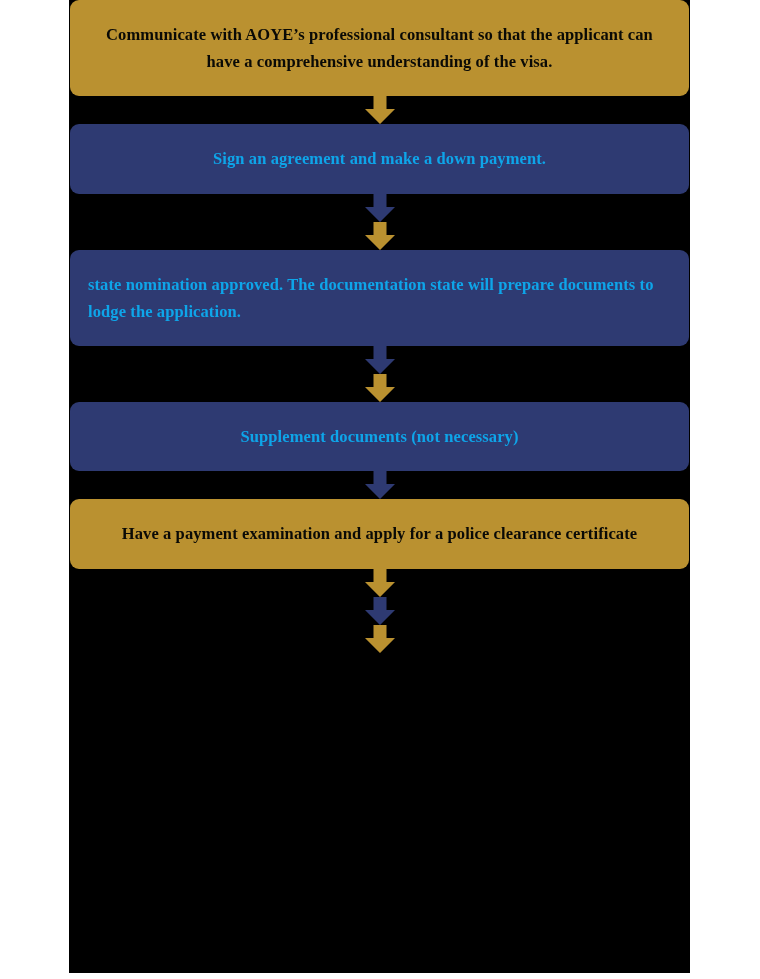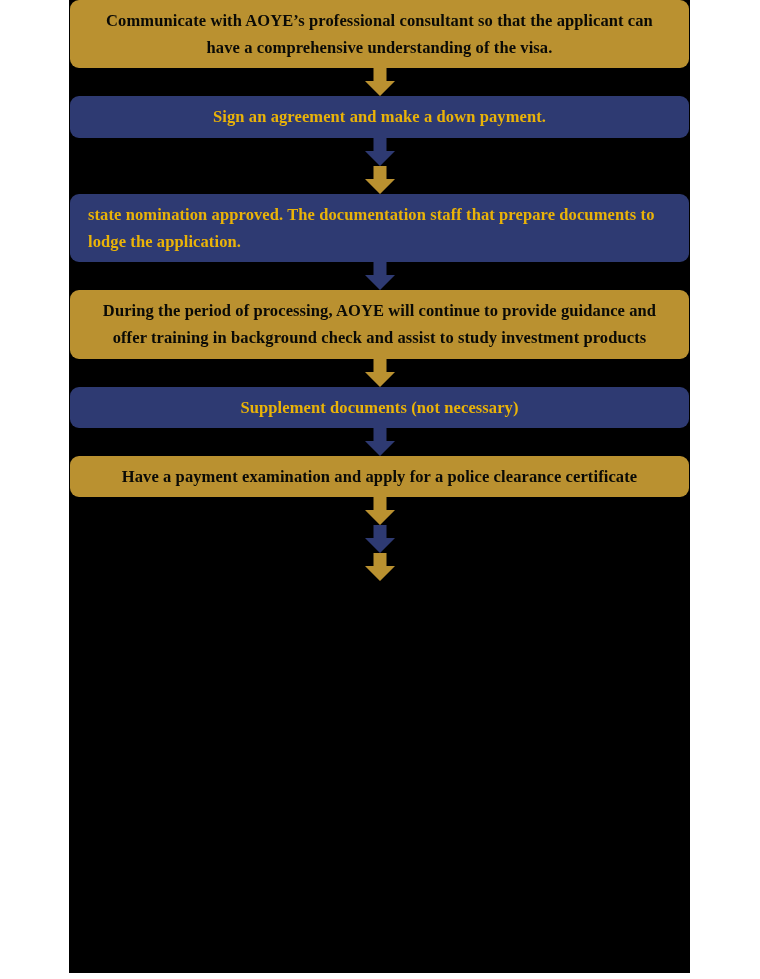--- a/index.html
+++ b/index.html
@@ -41,38 +41,38 @@
     align-items: center;
   }
 
   
   .flow-box {
     position: relative;
     box-sizing: border-box;
     width: 619px;
     margin: 0 auto;
     border-radius: 9px;
-    padding: 7px 18px;
+    padding: 21px 18px;
     display: flex;
     align-items: center;
     justify-content: center;
     font-weight: bold;
     font-size: 16.5px;
     line-height: 1.65;
     letter-spacing: 0.1px;
     text-rendering: optimizeLegibility;
   }
 
   .flow-box.gold {
     background: #ba9130;
     color: #0a0a06;
   }
   .flow-box.navy {
     background: #2e3a72;
-    color: #eab308;
+    color: #0ea5e9;
   }
 
   .flow-box .box-text {
     display: block;
     width: 100%;
     text-align: center;
   }
   .flow-box.align-left .box-text {
     text-align: left;
   }
@@ -117,29 +117,26 @@
           <svg viewBox="0 0 30 28" xmlns="http://www.w3.org/2000/svg">
             <polygon points="8.5,0 21.5,0 21.5,13 30,13 15,28 0,13 8.5,13" fill="#2e3a72"></polygon>
           </svg>
         </div>
         <div class="flow-arrow">
           <svg viewBox="0 0 30 28" xmlns="http://www.w3.org/2000/svg">
             <polygon points="8.5,0 21.5,0 21.5,13 30,13 15,28 0,13 8.5,13" fill="#ba9130"></polygon>
           </svg>
         </div>
         <div class="flow-box navy align-left">
-          <span class="box-text">state nomination approved. The documentation staff that prepare documents to lodge the application.</span>
+          <span class="box-text">state nomination approved. The documentation state will prepare documents to lodge the application.</span>
         </div>
         <div class="flow-arrow">
           <svg viewBox="0 0 30 28" xmlns="http://www.w3.org/2000/svg">
             <polygon points="8.5,0 21.5,0 21.5,13 30,13 15,28 0,13 8.5,13" fill="#2e3a72"></polygon>
           </svg>
-        </div>
-        <div class="flow-box gold">
-          <span class="box-text">During the period of processing, AOYE will continue to provide guidance and offer training in background check and assist to study investment products</span>
         </div>
         <div class="flow-arrow">
           <svg viewBox="0 0 30 28" xmlns="http://www.w3.org/2000/svg">
             <polygon points="8.5,0 21.5,0 21.5,13 30,13 15,28 0,13 8.5,13" fill="#ba9130"></polygon>
           </svg>
         </div>
         <div class="flow-box navy">
           <span class="box-text">Supplement documents (not necessary)</span>
         </div>
         <div class="flow-arrow">

